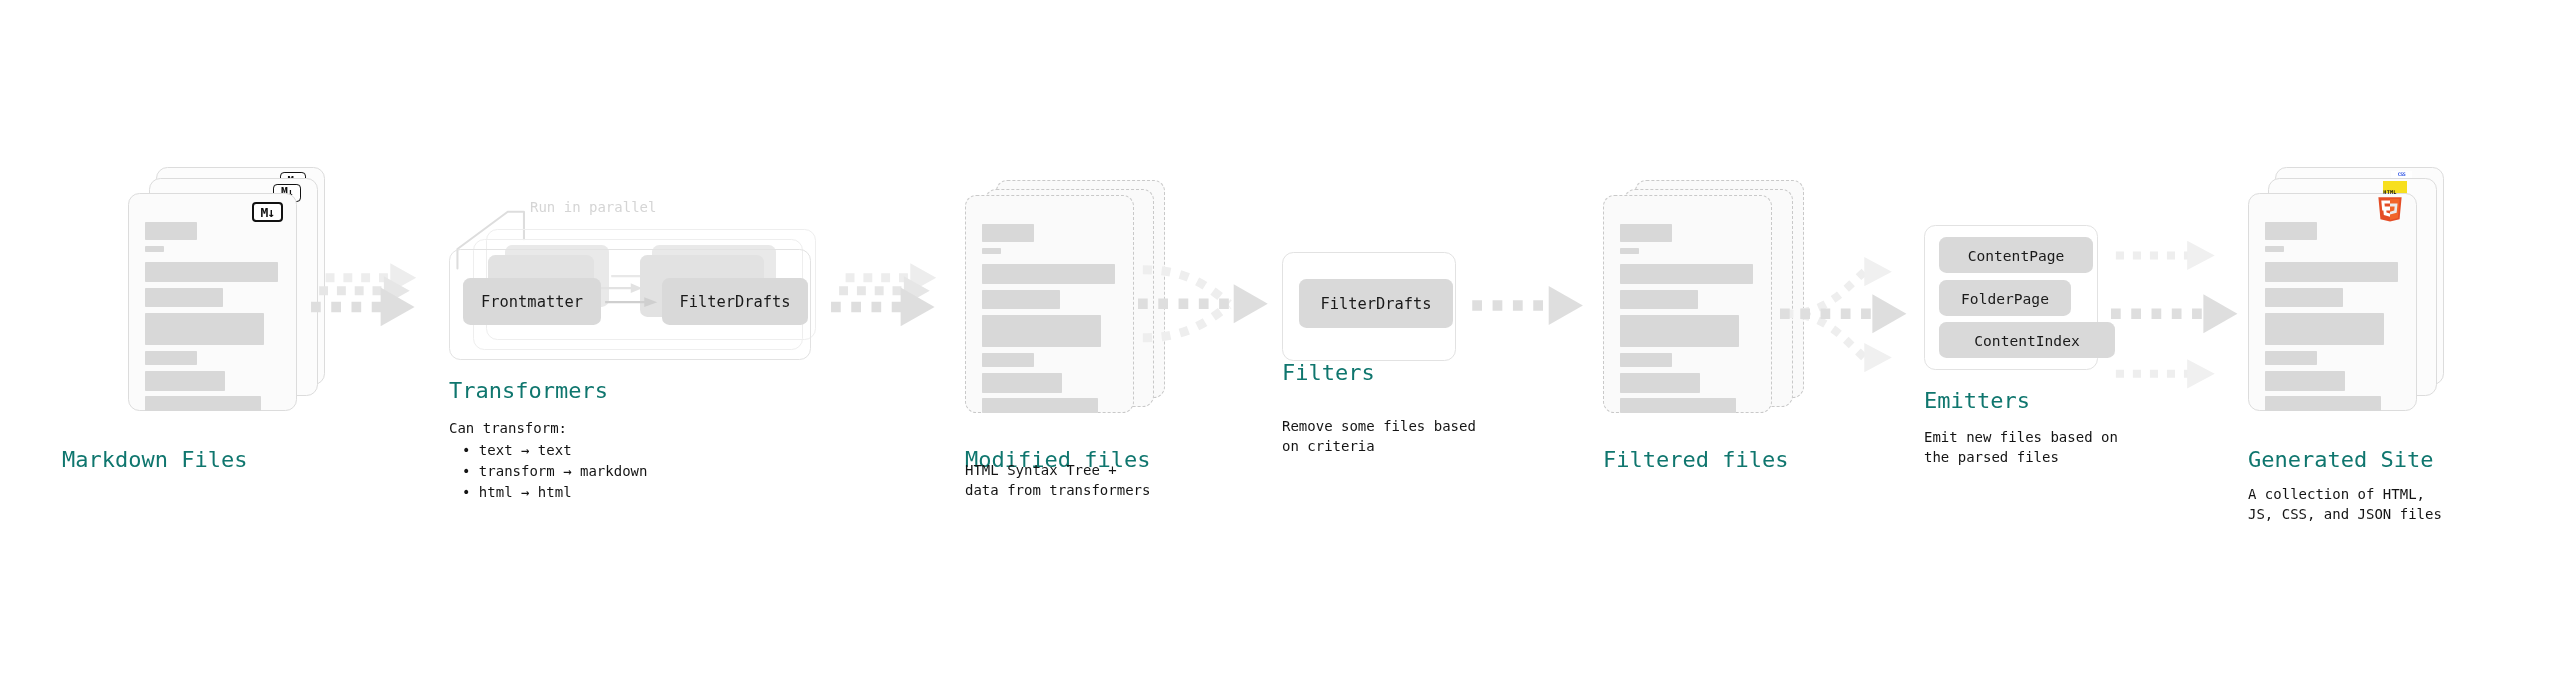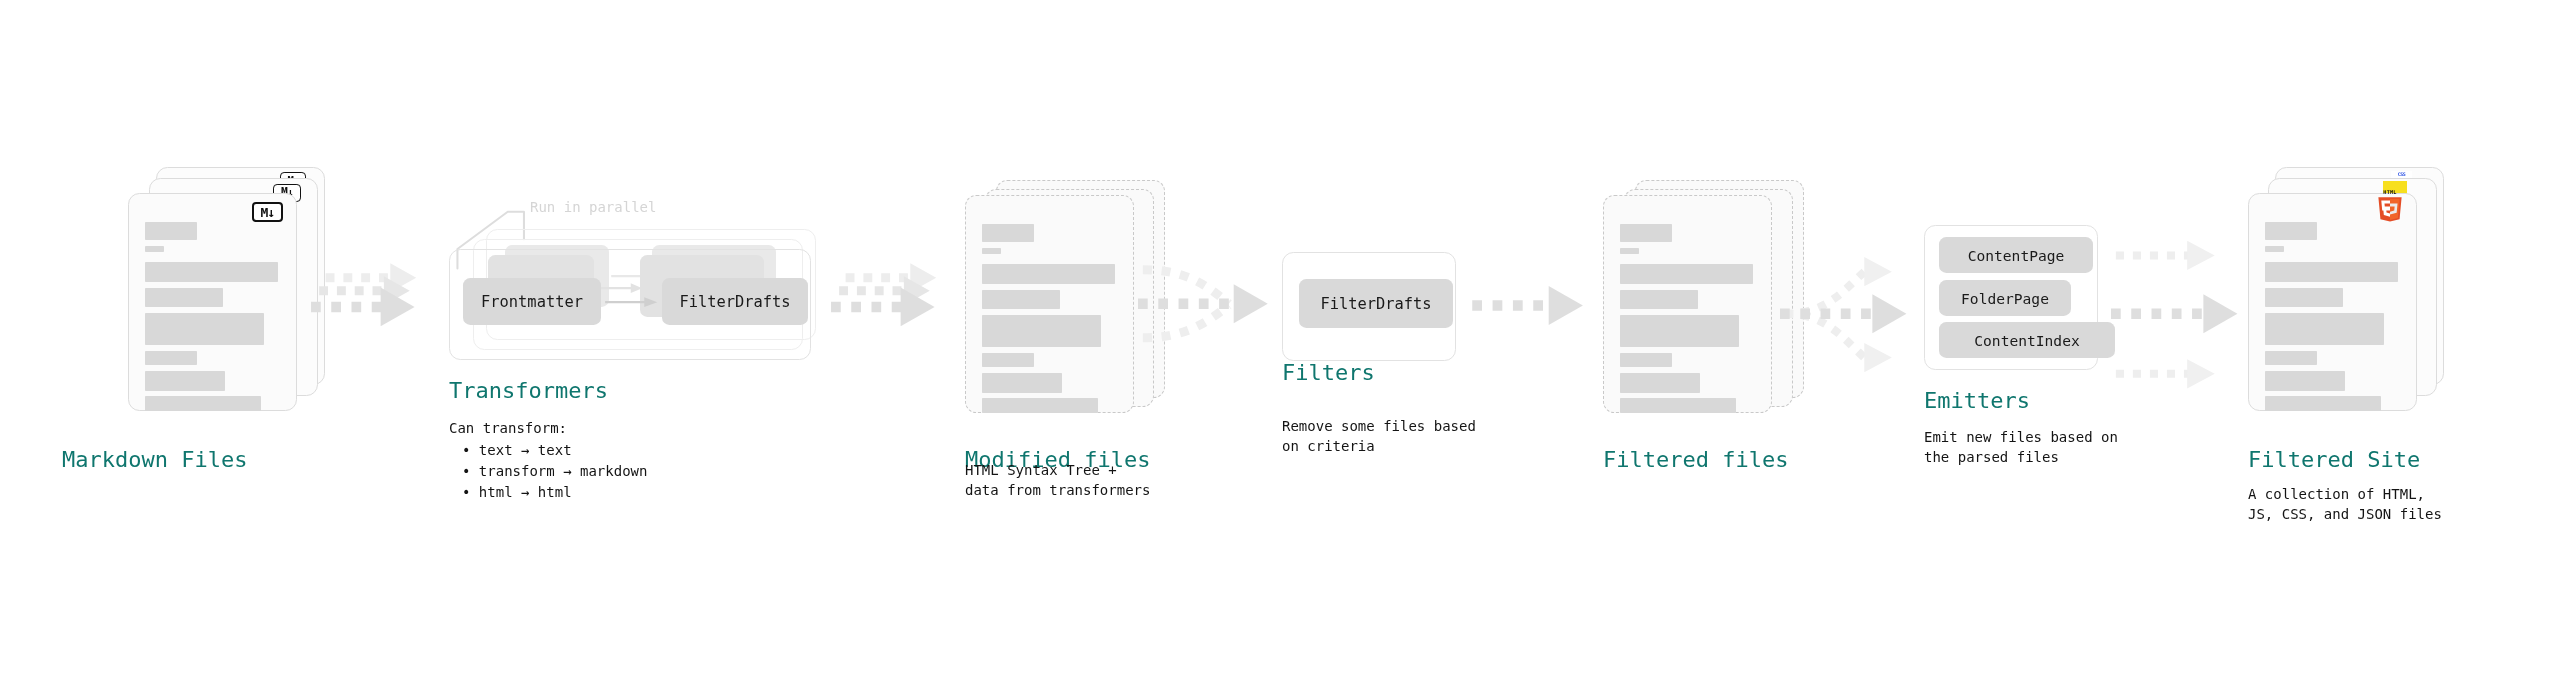--- a/index.html
+++ b/index.html
@@ -391,19 +391,19 @@
       <svg viewBox="0 0 48 56" width="28" height="32.5">
         <text x="24" y="9" font-size="9" font-weight="bold" text-anchor="middle" fill="#111" font-family="DejaVu Sans Mono, monospace" letter-spacing="0.3">HTML</text>
         <path d="M4 14 L44 14 L40.5 52 L24 56 L7.5 52 Z" fill="#e44d26"></path>
         <path d="M24 17 L24 53.6 L37.6 49.8 L40.6 17 Z" fill="#f16529"></path>
         <path d="M24 30 L15 30 L14.5 25 L24 25 L24 20 L9 20 L10.6 37 L24 37 Z" fill="#fff"></path>
         <path d="M24 42 L18 40.5 L17.6 36 L12.6 36 L13.4 45 L24 48 Z" fill="#fff"></path>
         <path d="M24 25 L24 30 L32 30 L31.3 37 L24 39 L24 44 L35.5 41 L37 25 Z" fill="#ebebeb"></path>
       </svg>
     </div>
 
-    <div class="caption-title" style="left:2248px;top:447px;">Filtered Site</div>
+    <div class="caption-title" style="left:2248px;top:447px;">Generated Site</div>
     <div class="caption-sub" style="left:2248px;top:484px;">A collection of HTML,
 JS, CSS, and JSON files</div>
   </div>
 
 </div>
 
 
 </body></html>

